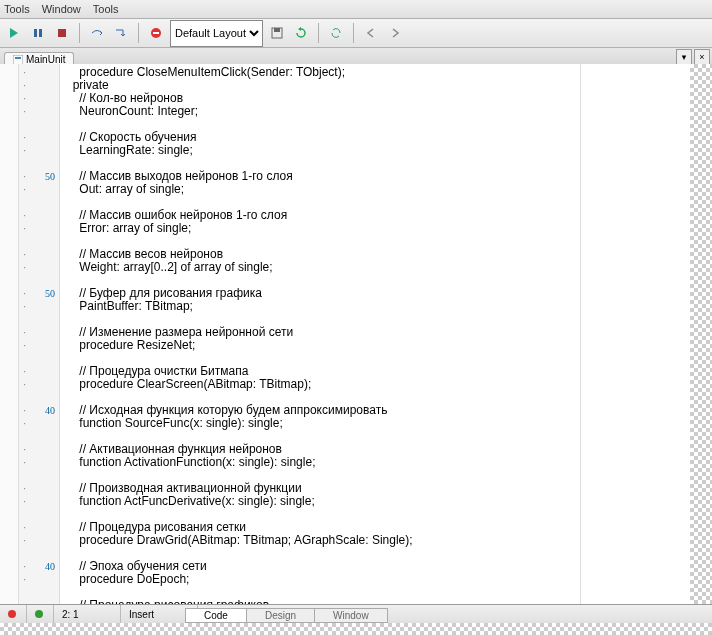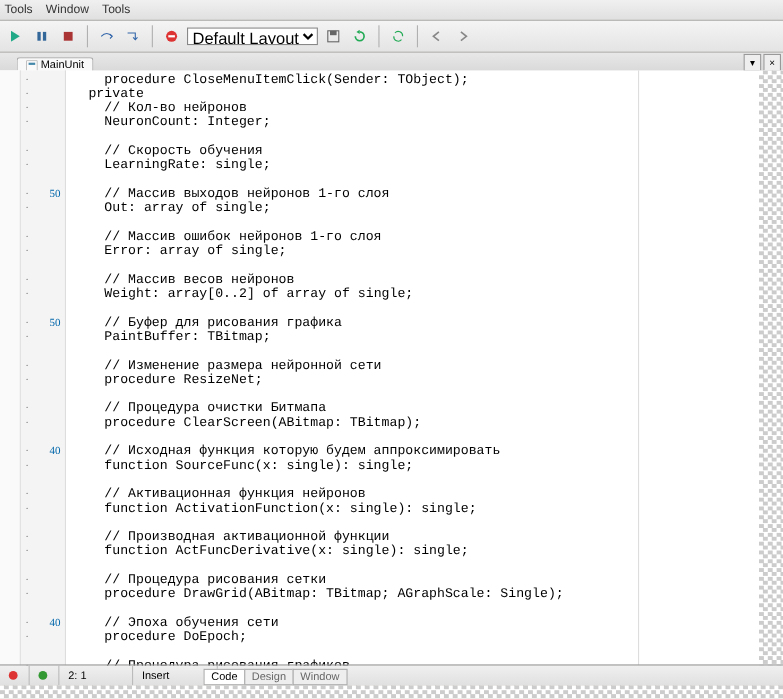--- a/index.html
+++ b/index.html
@@ -1,38 +1,38 @@
 <!DOCTYPE html>
 <html><head>
 <meta charset="utf-8">
 <style>
 html,body{margin:0;padding:0;width:712px;height:635px;font-family:Tahoma,Arial,sans-serif;font-size:11px;background:#d4d0c8;overflow:hidden}
 .menubar{height:18px;background:linear-gradient(#f0f0f0,#e0e0e0);display:flex;align-items:center;padding:0 4px;border-bottom:1px solid #b0b0b0}
 .menubar span{margin-right:12px;color:#333}
 .toolbar{height:28px;background:linear-gradient(#f4f4f4,#e4e4e4);display:flex;align-items:center;padding:0 4px;border-bottom:1px solid #b0b0b0;gap:4px}
 .tb{width:18px;height:18px;display:inline-flex;align-items:center;justify-content:center;border:1px solid transparent;border-radius:2px}
 .sep{width:1px;height:20px;background:#b0b0b0;margin:0 3px}
-.dd{height:16px;font-size:15px;border:1px solid #888;background:#fff}
-.tabbar{height:18px;background:linear-gradient(#e8e8e8,#d8d8d8);display:flex;align-items:end;padding-left:15px;border-bottom:1px solid #999;position:relative}
+.dd{height:27px;font-size:11px;border:1px solid #888;background:#fff}
+.tabbar{height:18px;background:linear-gradient(#e8e8e8,#d8d8d8);display:flex;align-items:end;padding-left:4px;border-bottom:1px solid #999;position:relative}
 .tab{background:#f8f8f8;border:1px solid #aaa;border-bottom:none;padding:1px 8px;font-size:10px;display:inline-flex;align-items:center;border-radius:3px 3px 0 0}
 .tab svg{margin-right:3px}
 .tabclose{position:absolute;right:2px;top:1px;display:flex;gap:2px}
 .tabclose div{width:14px;height:14px;border:1px solid #999;background:#eee;font-size:9px;display:flex;align-items:center;justify-content:center}
 .editor{position:absolute;top:64px;left:0;right:0;bottom:30px;background:#fff;display:flex}
 .leftcol{width:18px;background:#fafafa;border-right:1px solid #ddd}
 .gutter{width:40px;background:#f4f4f4;border-right:1px solid #ddd;padding-top:2px}
 .gline{height:13px;display:flex;align-items:center;justify-content:flex-end;padding-right:4px;font-size:10px;color:#0066aa;font-family:Liberation Serif, serif;position:relative}
 .dot::before{content:'·';position:absolute;left:4px;color:#777}
-.code{flex:1;padding:2px 0 0 6px;font-family:Liberation Mono, monospace;font-size:12px;line-height:13px;white-space:pre;color:#000;position:relative}
+.code{flex:1;padding:2px 0 0 6px;font-family:Liberation Sans, sans-serif;font-size:12px;line-height:13px;white-space:pre;color:#000;position:relative}
 .rmargin{position:absolute;left:520px;top:0;bottom:0;width:1px;background:#ddd}
 .statusbar{position:absolute;bottom:12px;left:0;right:0;height:18px;background:linear-gradient(#f0f0f0,#e0e0e0);border-top:1px solid #999;display:flex;font-size:10px}
 .sb{padding:0 8px;border-right:1px solid #bbb;height:100%;display:flex;align-items:center}
 .rec{width:8px;height:8px;border-radius:50%;display:inline-block;margin-right:2px}
 .btabs{position:absolute;bottom:12px;left:185px;display:flex;font-size:10px;z-index:5}
-.btab{border:1px solid #aaa;padding:1px 6px;background:#eee;color:#666;margin-right:-1px}
+.btab{border:1px solid #aaa;padding:1px 18px;background:#eee;color:#666;margin-right:-1px}
 .btab.act{background:#fff;color:#000}
 .checker{position:absolute;top:64px;right:0;width:22px;bottom:30px;background-image:repeating-conic-gradient(#ccc 0 25%,#fff 0 50%);background-size:8px 8px}
 .bottompad{position:absolute;bottom:0;left:0;right:0;height:12px;background-image:repeating-conic-gradient(#ccc 0 25%,#fff 0 50%);background-size:8px 8px}
 </style>
 </head>
 <body>
 
 <div class="menubar">
   <span>Tools</span>
   <span>Window</span>

